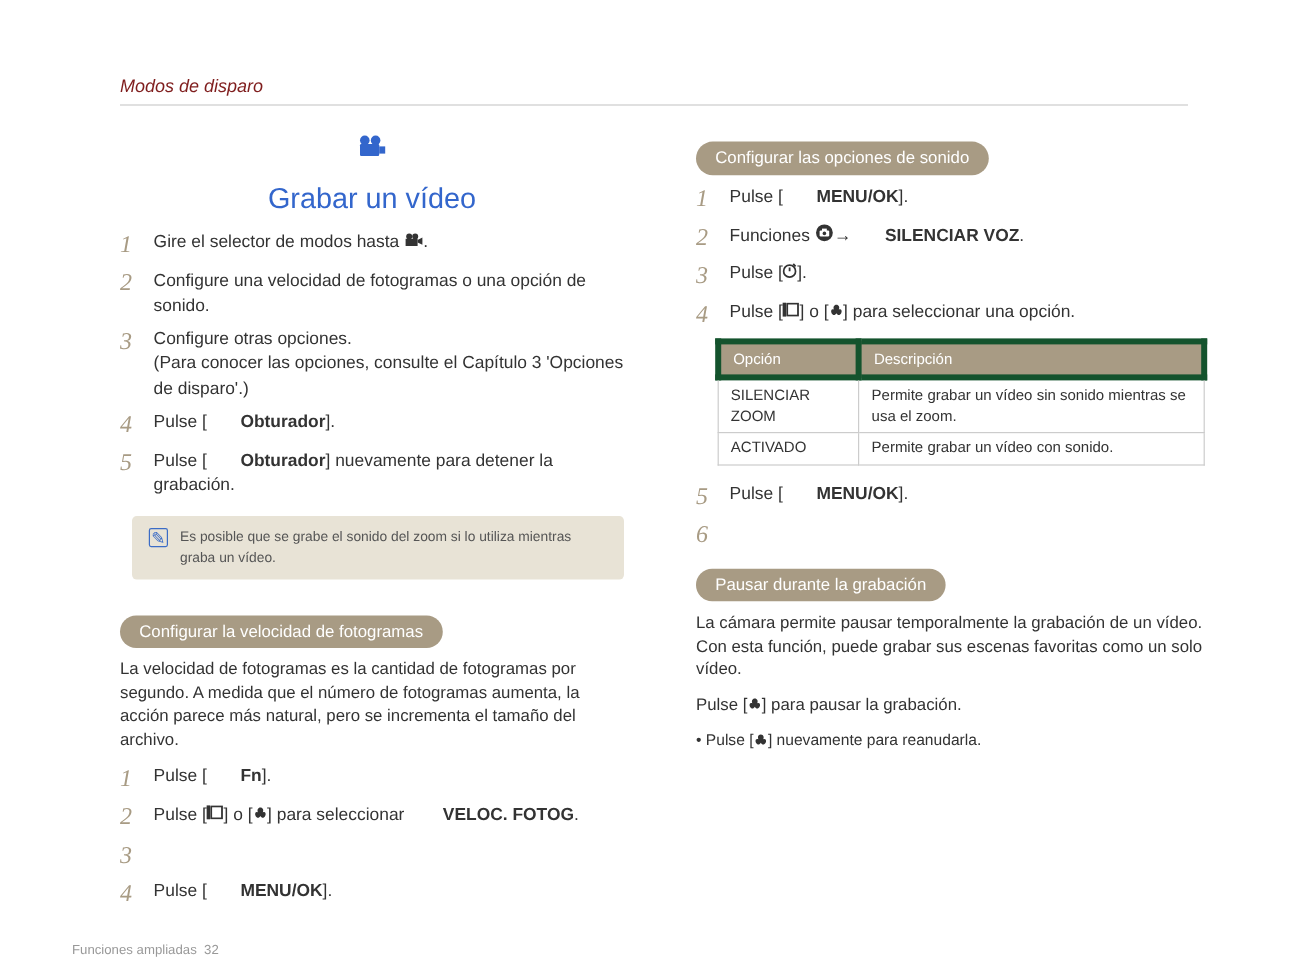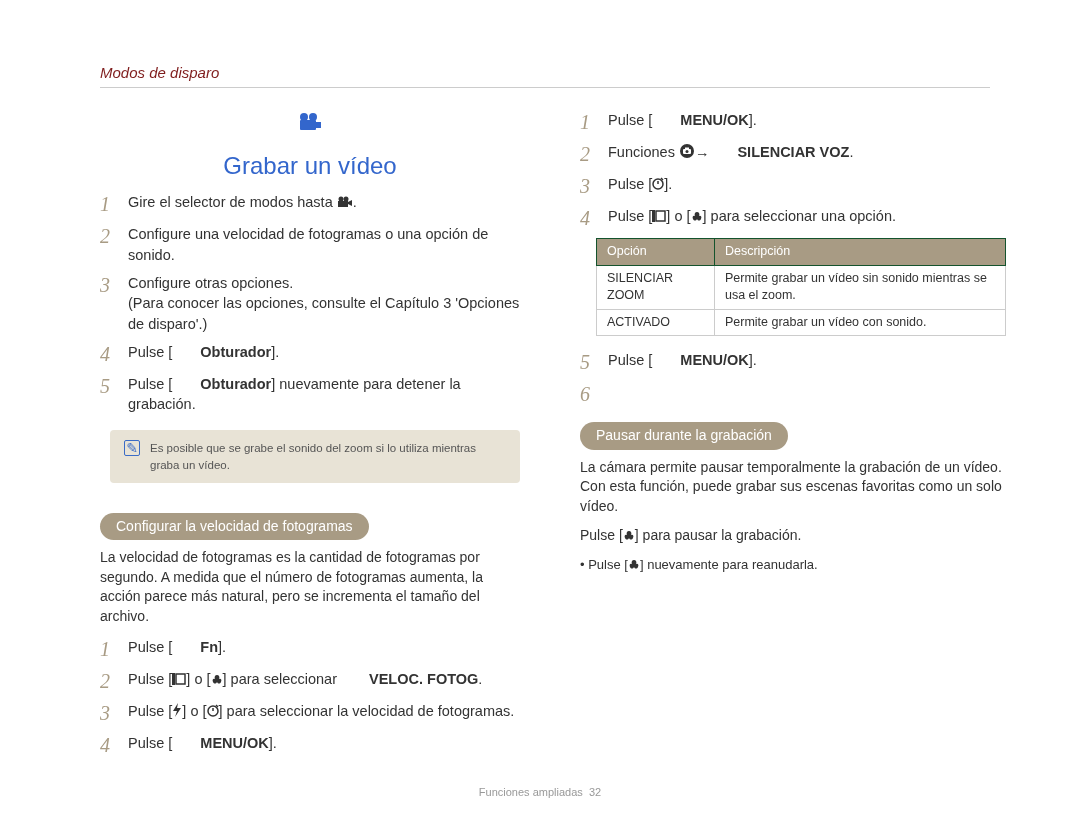--- a/index.html
+++ b/index.html
@@ -123,28 +123,27 @@
       margin: 6px 0 14px 56px;
       width: calc(100% - 56px);
       font-size: 12.5px;
     }
     table.opt th {
       background: #a89b84;
       color: #fff;
       font-weight: normal;
       text-align: left;
       padding: 4px 10px;
-      border: 1px solid #14532d;
+      border: 5px solid #14532d;
     }
     table.opt td {
       border: 1px solid #ccc;
       padding: 4px 10px;
     }
     .footer {
-      text-align: center;
       color: #999;
       font-size: 11px;
       margin-top: 20px;
     }
     .icon-inline {
       display: inline-block;
       vertical-align: middle;
     }
     .col-right .pill { margin-left: 20px; }
     .col-right ol.steps { margin-left: 20px; }
@@ -233,40 +232,32 @@
           <span>Pulse [</span><span class="icon-inline"><svg width="14" height="12" viewBox="0 0 14 12">
                 <rect x="0" y="0" width="3" height="12" fill="#333"></rect>
                 <rect x="4" y="1" width="9" height="10" fill="none" stroke="#333" stroke-width="1.5"></rect>
               </svg></span><span>] o [</span><span class="icon-inline"><svg width="12" height="12" viewBox="0 0 12 12">
                 <path d="M6 2 C4 2 3 4 4 6 C2 5 1 7 2 9 C3 11 5 11 6 9 C7 11 9 11 10 9 C11 7 10 5 8 6 C9 4 8 2 6 2 Z" fill="#333"></path>
               </svg></span><span>] para seleccionar </span><span class="bold">VELOC. FOTOG</span><span>.</span>
         </span>
       </li>
       <li>
         <span class="num">3</span>
-        <span class="text">
-          <span>Pulse [</span><span class="icon-inline"><svg width="10" height="14" viewBox="0 0 10 14">
-                <polygon points="6,0 1,8 5,8 3,14 9,5 5,5" fill="#333"></polygon>
-              </svg></span><span>] o [</span><span class="icon-inline"><svg width="12" height="14" viewBox="0 0 12 14">
-                <circle cx="6" cy="8" r="5" fill="none" stroke="#333" stroke-width="1.5"></circle>
-                <line x1="6" y1="8" x2="6" y2="5" stroke="#333" stroke-width="1.5"></line>
-                <line x1="9" y1="2" x2="11" y2="4" stroke="#333" stroke-width="1.5"></line>
-              </svg></span><span>] para seleccionar la velocidad de fotogramas.</span>
-        </span>
       </li>
       <li>
         <span class="num">4</span>
         <span class="text">
           <span>Pulse [</span><span class="bold">MENU/OK</span><span>].</span>
         </span>
       </li>
     </ol>
   </div>
 
   <div class="col col-right">
+    <div class="pill">Configurar las opciones de sonido</div>
 
     <ol class="steps">
       <li>
         <span class="num">1</span>
         <span class="text">
           <span>Pulse [</span><span class="bold">MENU/OK</span><span>].</span>
         </span>
       </li>
       <li>
         <span class="num">2</span>

